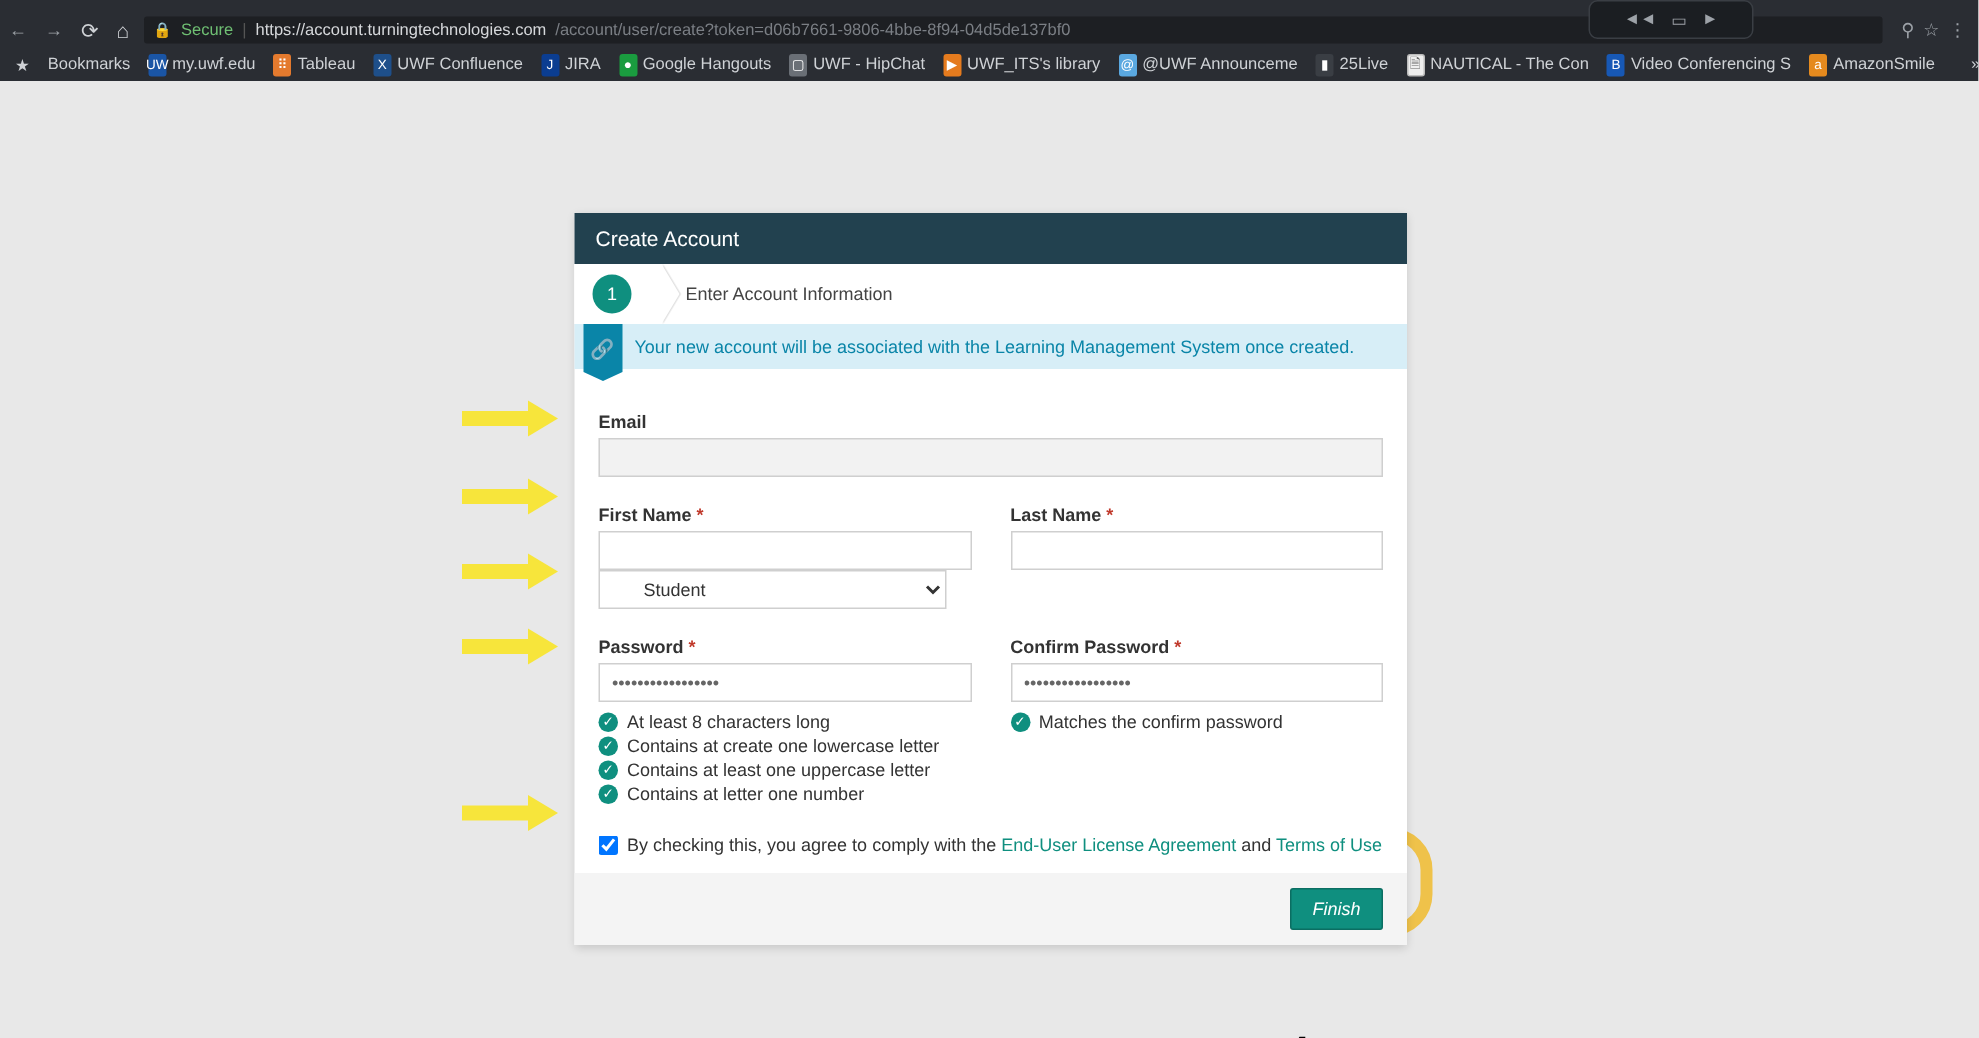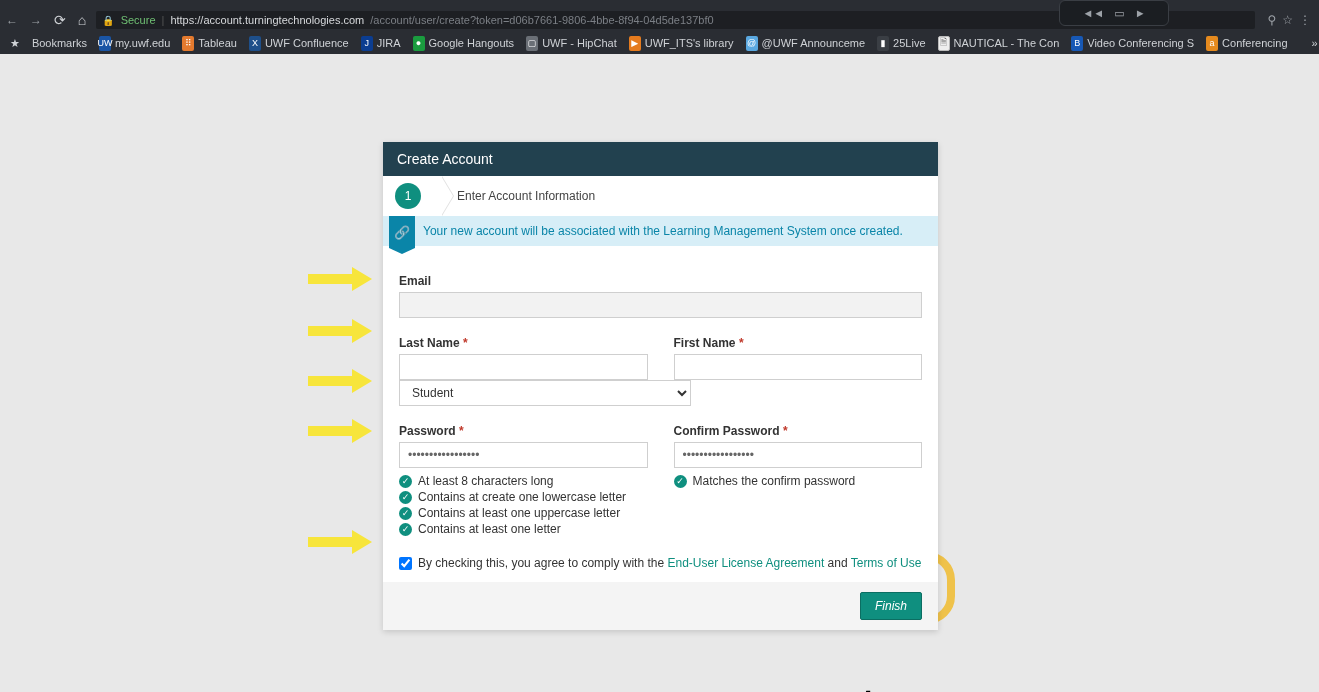--- a/index.html
+++ b/index.html
@@ -42,21 +42,21 @@
   .info-bar { background:#d7eef7; color:#0a85a8; font-size:12px; padding:8px 12px 8px 40px; position:relative; }
   .info-bar .ico { position:absolute; left:6px; top:0; width:26px; height:32px; background:#0a85a8; display:flex; align-items:center; justify-content:center; color:#fff; font-size:13px;}
   .info-bar .ico::after{ content:""; position:absolute; bottom:-6px; left:0; border-left:13px solid transparent; border-right:13px solid transparent; border-top:6px solid #0a85a8;}
 
   .form-body { padding:10px 16px 4px 16px; }
   .f-label { font-size:12px; color:#333; font-weight:bold; margin-top:18px; margin-bottom:4px; display:block;}
   .req { color:#c0392b; }
   .f-input { width:100%; height:26px; border:1px solid #cfcfcf; padding:0 8px; font-size:12px; color:#666; background:#fff;}
   .f-input.readonly { background:#f2f2f2; color:#bcbcbc; }
   .blurred { color:#e0e0e0; letter-spacing:1px;}
-  .f-select { width:292px; height:26px; border:1px solid #cfcfcf; padding:0 8px; font-size:12px; color:#333; background:#fff; }
+  .f-select { width:232px; height:26px; border:1px solid #cfcfcf; padding:0 25px; font-size:12px; color:#333; background:#fff; }
   .two-col { display:flex; gap:26px; }
   .two-col > div { flex:1; }
   .two-col.pw > div { flex:1; }
 
   .rule-list { margin-top:6px; }
   .rule { display:flex; align-items:center; gap:6px; font-size:12px; color:#333; margin:2px 0;}
   .check { width:13px; height:13px; border-radius:50%; background:#0f8f7f; color:#fff; font-size:9px; display:flex; align-items:center; justify-content:center;}
 
   .agree-row { display:flex; align-items:center; gap:6px; font-size:12px; color:#333; padding:14px 16px 4px 16px; }
   .agree-row input { margin:0;}
@@ -154,21 +154,21 @@
   <span class="bm-item">
       <span class="sq sq-na">🗎</span>
       <span>NAUTICAL - The Con</span>
     </span>
   <span class="bm-item">
       <span class="sq sq-vc">B</span>
       <span>Video Conferencing S</span>
     </span>
   <span class="bm-item">
       <span class="sq sq-am">a</span>
-      <span>Conferencing</span>
+      <span>AmazonSmile</span>
     </span>
   <span class="bm-spacer"></span>
   <span>»</span>
 
 </div>
 
 <div class="media-widget">
   <span>◄◄</span>
   <span>▭</span>
   <span>►</span>
@@ -212,25 +212,25 @@
       <span class="ico">🔗</span>
       <span>Your new account will be associated with the Learning Management System once created.</span>
     </div>
 
     <div class="form-body">
       <label class="f-label">Email</label>
       <input class="f-input readonly blurred" readonly="" value=" " style="">
 
       <div class="two-col">
         <div>
+          <label class="f-label"><span>First Name</span> <span class="req">*</span></label>
+          <input class="f-input blurred" value=" " style="">
+        </div>
+        <div>
           <label class="f-label"><span>Last Name</span> <span class="req">*</span></label>
-          <input class="f-input blurred" value=" " style="">
-        </div>
-        <div>
-          <label class="f-label"><span>First Name</span> <span class="req">*</span></label>
           <input class="f-input blurred" value=" " style="">
         </div>
       </div>
 
       <select class="f-select">
         <option>Student</option>
       </select>
 
       <div class="two-col pw">
         <div>
@@ -244,21 +244,21 @@
             <div class="rule">
                 <span class="check">✓</span>
                 <span>Contains at create one lowercase letter</span>
               </div>
             <div class="rule">
                 <span class="check">✓</span>
                 <span>Contains at least one uppercase letter</span>
               </div>
             <div class="rule">
                 <span class="check">✓</span>
-                <span>Contains at least one letter</span>
+                <span>Contains at letter one number</span>
               </div>
           </div>
         </div>
         <div>
           <label class="f-label"><span>Confirm Password</span> <span class="req">*</span></label>
           <input class="f-input" type="text" value="•••••••••••••••••" style="">
           <div class="rule-list">
             <div class="rule">
                 <span class="check">✓</span>
                 <span>Matches the confirm password</span>

